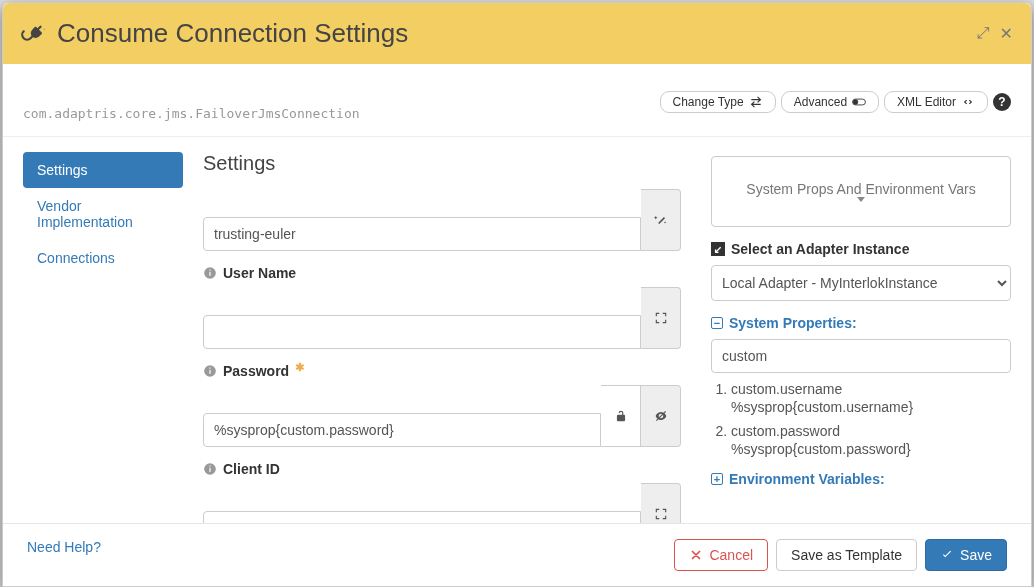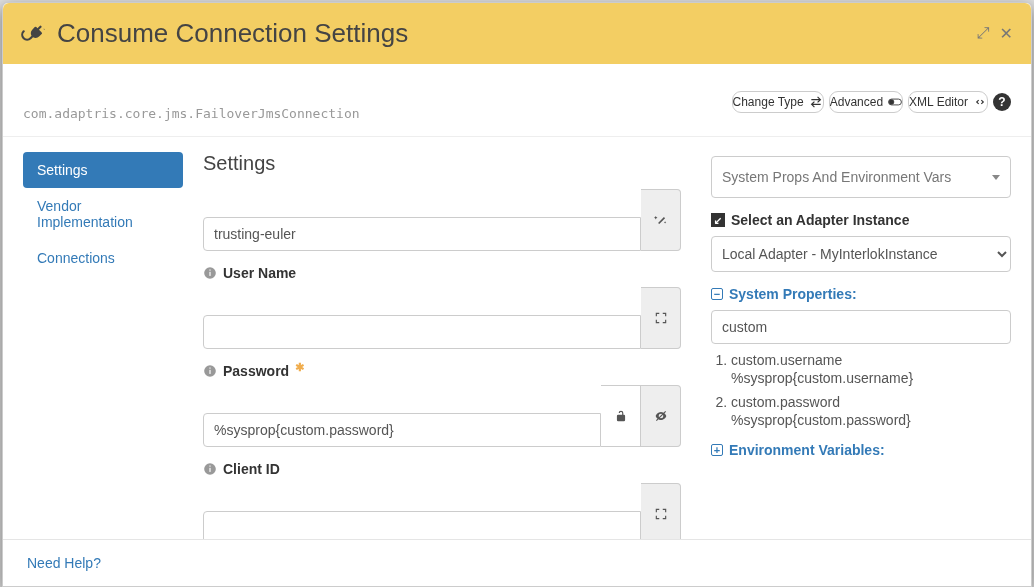--- a/index.html
+++ b/index.html
@@ -53,21 +53,21 @@
     font-family: Menlo, Monaco, Consolas, monospace;
     color: #999;
     font-size: 13px;
     margin-top: 24px;
   }
   .btn-group { display: flex; gap: 5px; align-items: center;}
   .btn-outline {
     border: 1px solid #ccc;
     background: #fff;
     border-radius: 9px;
-    padding: 3px 0;
+    padding: 3px 12px;
     font-size: 12px;
     cursor: pointer;
     display: inline-flex;
     align-items: flex-end;
     gap: 5px;
     color: #333;
   }
   .help-circle {
     width: 18px; height: 18px; border-radius: 50%;
     background: #333; color: #fff; font-weight: bold;
@@ -131,28 +131,29 @@
     cursor: pointer;
     color: #555;
   }
   .input-group .addon:last-child { border-radius: 0 4px 4px 0;}
   .input-group .addon.white { background: #fff; }
   .right-col { width: 300px; flex-shrink: 0; padding-top:4px;}
   .select-like {
     width: 100%;
     border: 1px solid #ccc;
     border-radius: 4px;
-    padding: 12px 10px;
+    padding: 24px 10px;
     color: #777;
     background: #fff;
     display: flex;
     justify-content: space-between;
     align-items: center;
     cursor: pointer;
     font-size: 14px;
+    flex-direction: column;
   }
   .caret {
     width: 0; height: 0; border-left: 4px solid transparent;
     border-right: 4px solid transparent; border-top: 5px solid #888;
   }
   .right-label { display: flex; align-items: center; gap: 6px; font-weight: bold; margin: 14px 0 8px 0;}
   .right-label .sq { width:14px; height:14px; background:#333; display:inline-flex; align-items:center; justify-content:center;}
   .right-label .sq::after{content:"↙"; color:#fff; font-size:10px;}
   select.adapter {
     width: 100%; border: 1px solid #ccc; border-radius: 4px;
@@ -352,15 +353,30 @@
           <span class="coll-icon">+</span>
           <span>Environment Variables:</span>
         </div>
       </div>
 
     </div>
   </div>
 
   <div class="footer">
     <span class="help-link">Need Help?</span>
+    <div class="right-btns">
+      <button class="btn btn-danger-o">
+        <svg class="ico" viewBox="0 0 24 24" fill="currentColor">
+            <path d="M18 6L6 18M6 6l12 12" stroke="currentColor" stroke-width="3" stroke-linecap="round"></path>
+          </svg>
+        <span>Cancel</span>
+      </button>
+      <button class="btn btn-default">Save as Template</button>
+      <button class="btn btn-primary">
+        <svg class="ico" viewBox="0 0 24 24" fill="currentColor">
+            <path d="M9 16l-4-4 1.4-1.4L9 13.2 17.6 4.6 19 6z"></path>
+          </svg>
+        <span>Save</span>
+      </button>
+    </div>
   </div>
 
 </div>
 
 </body></html>

